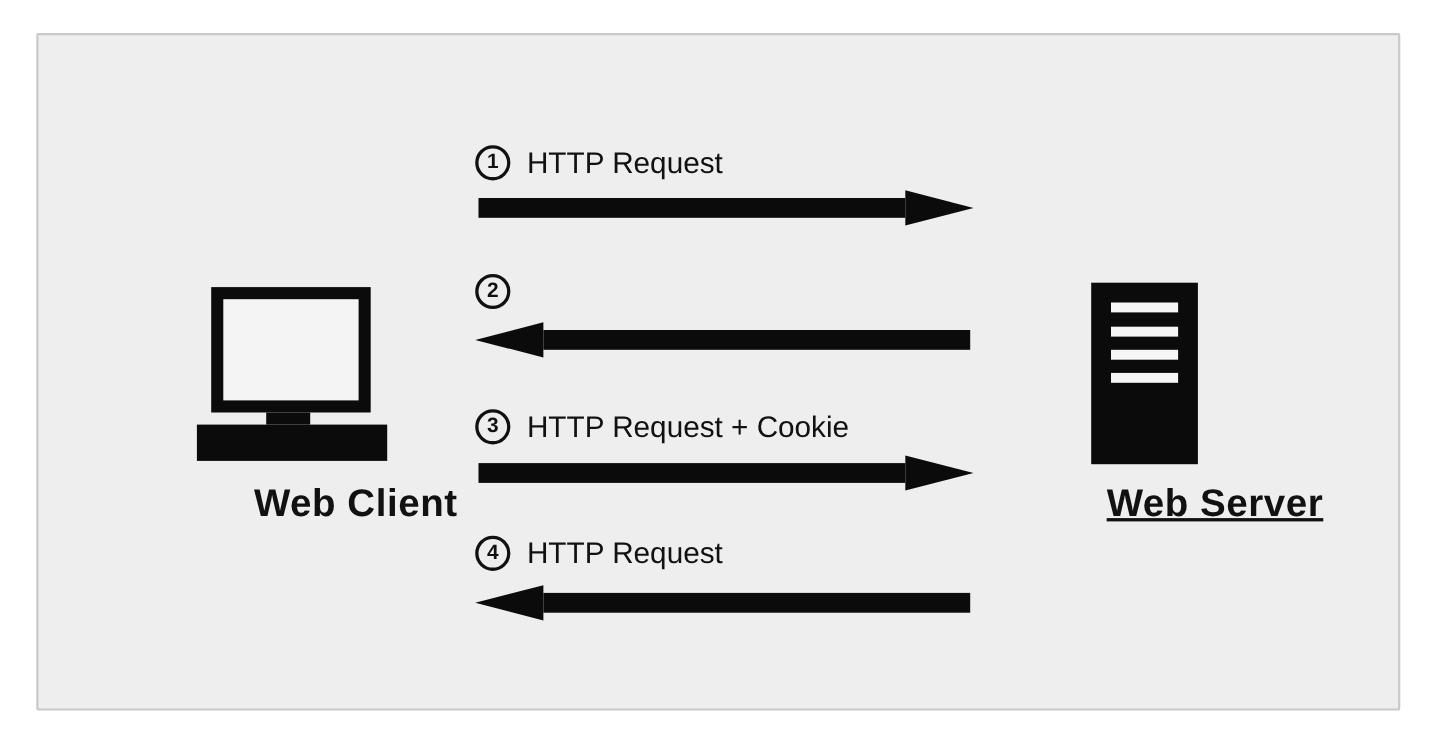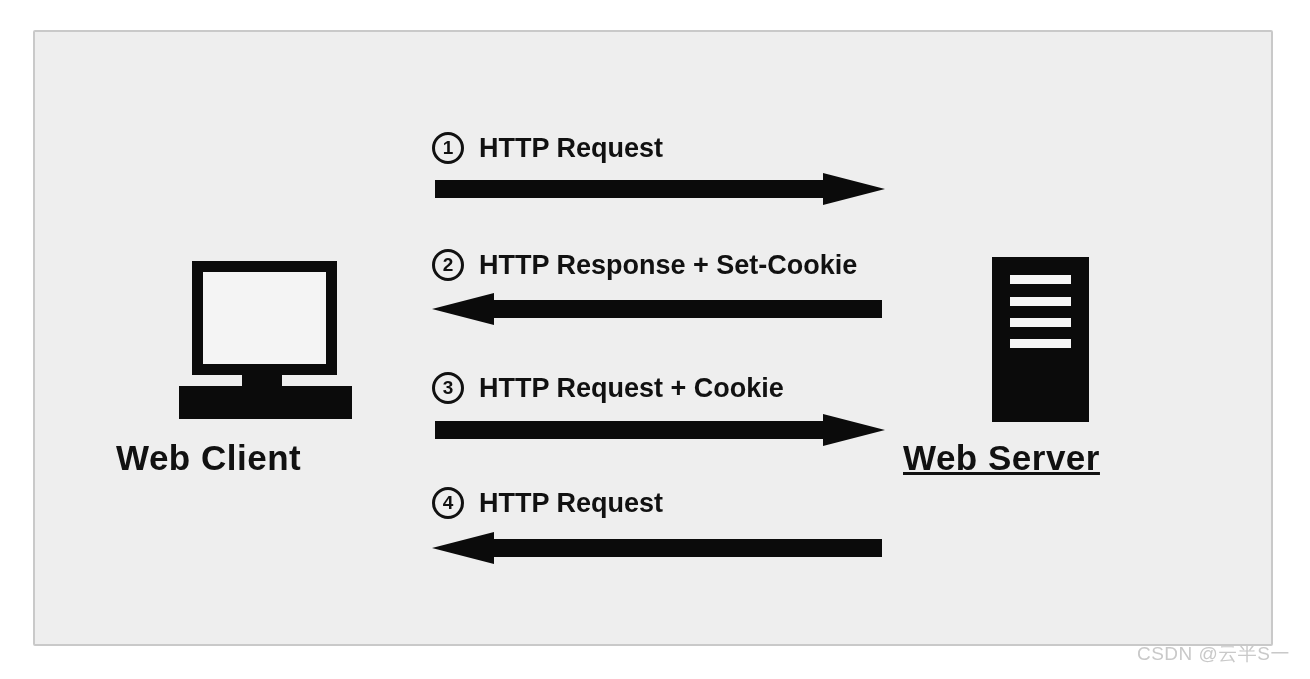--- a/index.html
+++ b/index.html
@@ -59,21 +59,21 @@
   .slot-1 { top: 18px; }
   .slot-2 { top: 40px; }
   .slot-3 { top: 61px; }
   .slot-4 { top: 82px; }
 
   
   .endpoint-label {
     position: absolute;
     top: 406px;
     width: 300px;
-    text-align: left;
+    text-align: right;
     font-size: 35px;
     font-weight: bold;
     letter-spacing: 0.5px;
     color: #111111;
   }
   .client-label { left: 81px; }
   .server-label { left: 868px; text-decoration: underline; }
 
   
   .msg-label {
@@ -91,21 +91,21 @@
     display: inline-flex;
     align-items: center;
     justify-content: center;
     font-size: 19px;
     font-weight: bold;
     margin-right: 15px;
     flex: 0 0 auto;
   }
   .msg-text {
     font-size: 27px;
-    font-weight: bold;
+    font-weight: normal;
     white-space: nowrap;
   }
   .label-1 { top: 100px; }
   .label-2 { top: 217px; }
   .label-3 { top: 340px; }
   .label-4 { top: 455px; }
 
   
   .arrow { position: absolute; width: 450px; height: 32px; }
   .arrow .shaft {
@@ -164,21 +164,20 @@
       <span class="step-badge">1</span>
       <span class="msg-text">HTTP Request</span>
     </div>
     <div class="arrow right arrow-1">
       <div class="shaft"></div>
       <div class="head"></div>
     </div>
 
     <div class="msg-label label-2">
       <span class="step-badge">2</span>
-      <span class="msg-text">HTTP Response + Set-Cookie</span>
     </div>
     <div class="arrow left arrow-2">
       <div class="shaft"></div>
       <div class="head"></div>
     </div>
 
     <div class="msg-label label-3">
       <span class="step-badge">3</span>
       <span class="msg-text">HTTP Request + Cookie</span>
     </div>
@@ -191,14 +190,13 @@
       <span class="step-badge">4</span>
       <span class="msg-text">HTTP Request</span>
     </div>
     <div class="arrow left arrow-4">
       <div class="shaft"></div>
       <div class="head"></div>
     </div>
 
   </div>
 
-  <div class="watermark">CSDN @云半S一</div>
 </div>
 
 </body></html>

